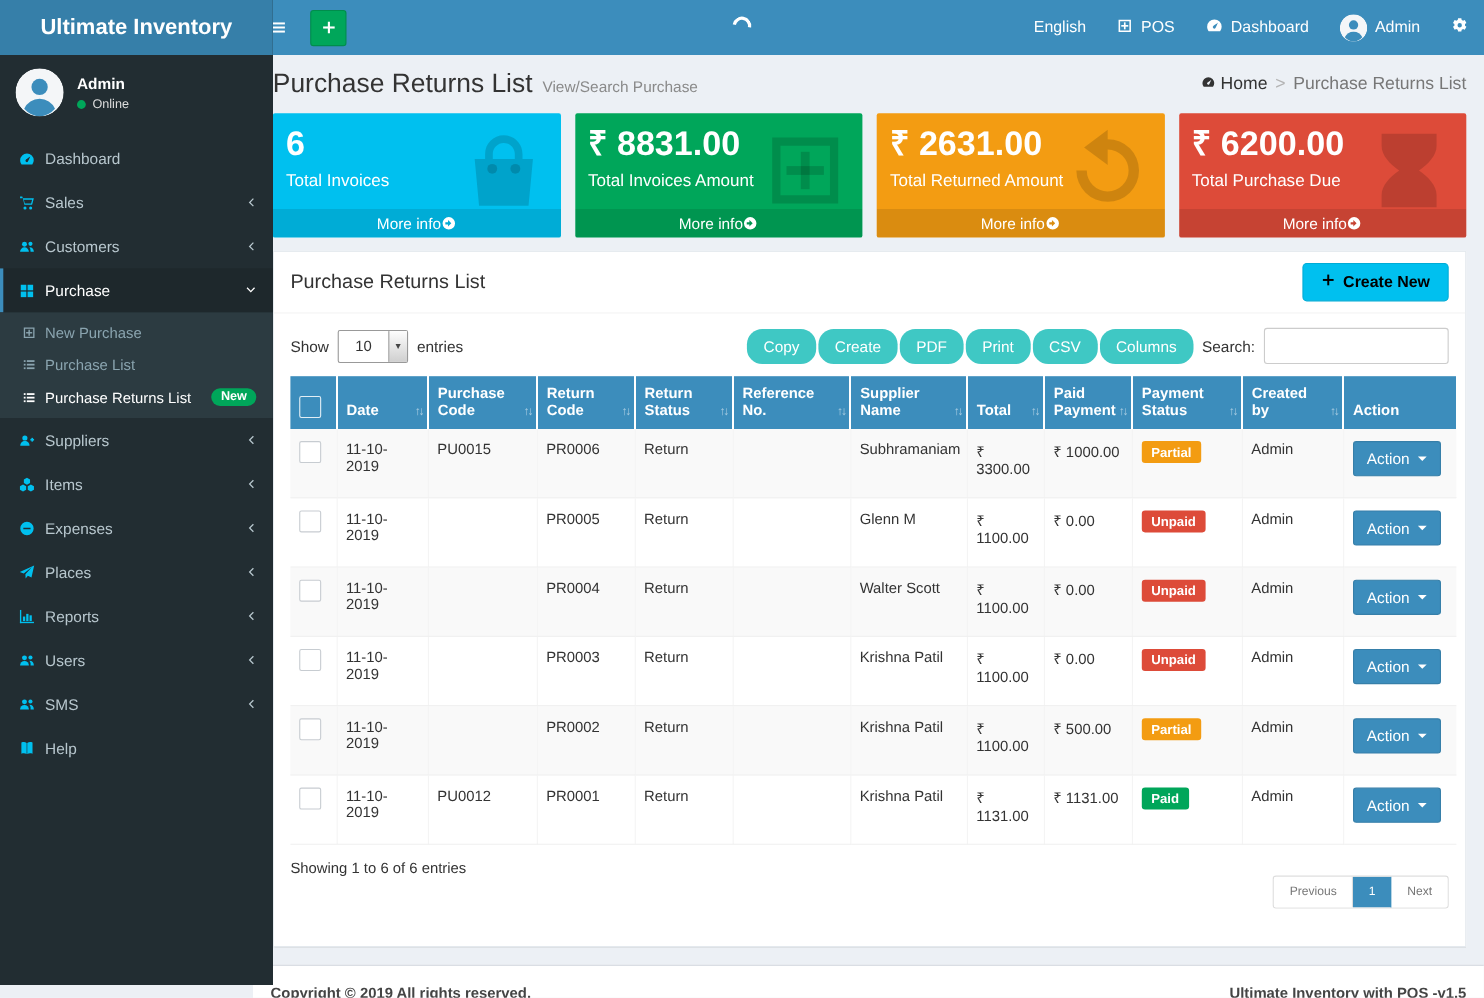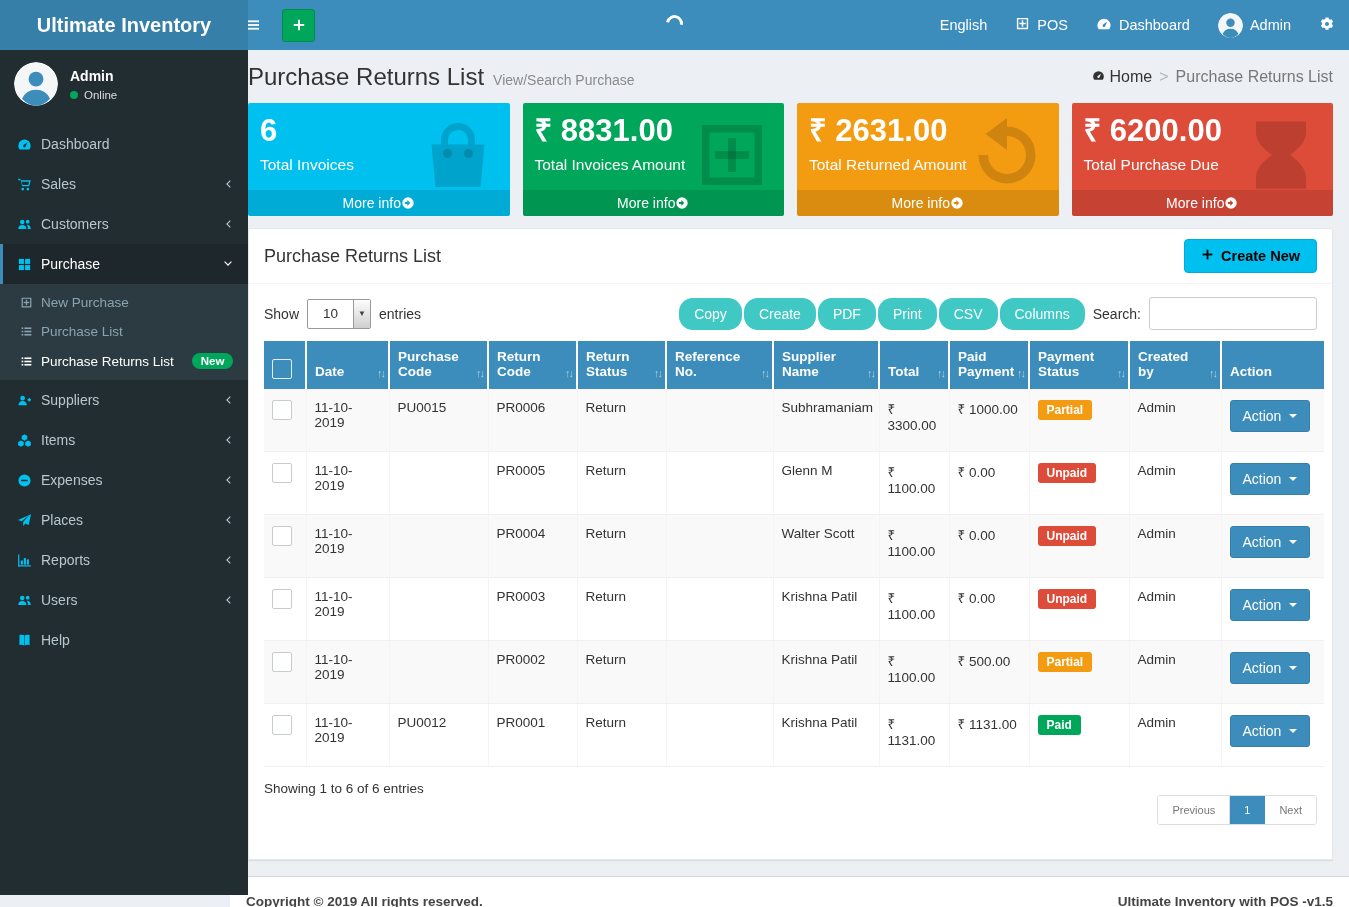--- a/index.html
+++ b/index.html
@@ -327,20 +327,36 @@
       <li class="menu-item">
         <span class="mi-icon">
           <svg viewBox="0 0 16 16" width="15" height="15" fill="currentColor" aria-hidden="true">
             <circle cx="5.6" cy="5.4" r="2.4"></circle>
             <path d="M1.3 12.7a4.3 4.3 0 0 1 8.6 0z"></path>
             <circle cx="11.4" cy="5" r="2"></circle>
             <path d="M10.4 8.3a4.5 4.5 0 0 1 4.3 4.4h-3.2a5.6 5.6 0 0 0-1.1-4.4z"></path>
           </svg>
         </span>
         <span class="mi-label">Users</span>
+        <span class="mi-chevron">
+          <svg viewBox="0 0 16 16" width="12" height="12" fill="currentColor" aria-hidden="true">
+            <path d="M10.6 2.9L5.5 8l5.1 5.1 1.1-1.1-4-4 4-4z"></path>
+          </svg>
+        </span>
+      </li>
+      <li class="menu-item">
+        <span class="mi-icon">
+          <svg viewBox="0 0 16 16" width="15" height="15" fill="currentColor" aria-hidden="true">
+            <circle cx="5.6" cy="5.4" r="2.4"></circle>
+            <path d="M1.3 12.7a4.3 4.3 0 0 1 8.6 0z"></path>
+            <circle cx="11.4" cy="5" r="2"></circle>
+            <path d="M10.4 8.3a4.5 4.5 0 0 1 4.3 4.4h-3.2a5.6 5.6 0 0 0-1.1-4.4z"></path>
+          </svg>
+        </span>
+        <span class="mi-label">SMS</span>
         <span class="mi-chevron">
           <svg viewBox="0 0 16 16" width="12" height="12" fill="currentColor" aria-hidden="true">
             <path d="M10.6 2.9L5.5 8l5.1 5.1 1.1-1.1-4-4 4-4z"></path>
           </svg>
         </span>
       </li>
       <li class="menu-item">
         <span class="mi-icon">
           <svg viewBox="0 0 16 16" width="15" height="15" fill="currentColor" aria-hidden="true">
             <path d="M2.6 2.2c1.9-.7 3.6-.6 5.1.3v10.9c-1.5-.9-3.2-1-5.1-.3zM13.4 2.2c-1.9-.7-3.6-.6-5.1.3v10.9c1.5-.9 3.2-1 5.1-.3z"></path>

